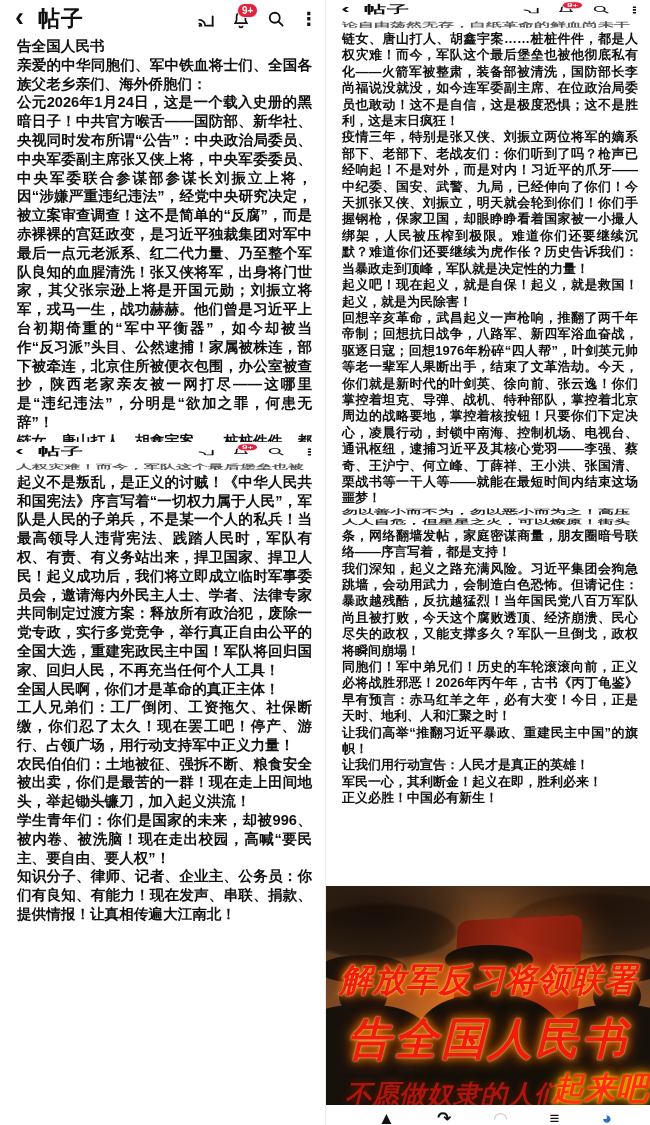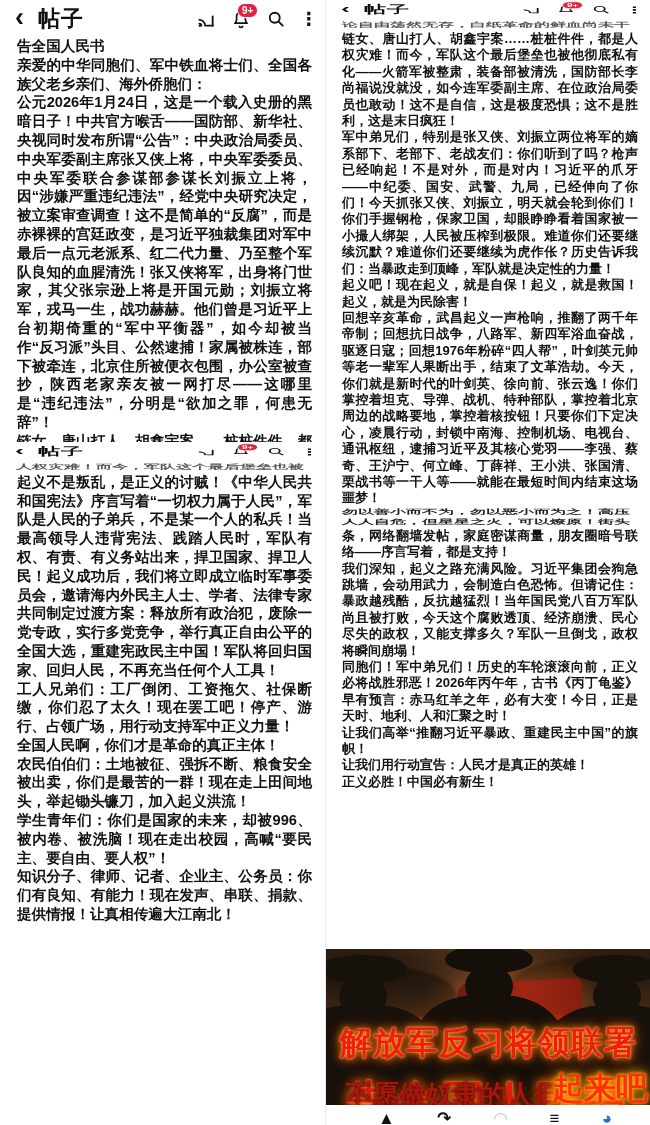--- a/index.html
+++ b/index.html
@@ -39,27 +39,28 @@
   .cut-line { height:10px; overflow:hidden; }
   .cut-line p { word-break:break-all; }
 
   .squish-wrap { height:9px; overflow:hidden; margin:1px 0; }
   .squish-wrap p { transform:scaleY(.42); transform-origin:top left; word-break:break-all;
                    font-weight:700; color:#222; padding:0 12px 0 16px; }
   .left-text-sq p, .squish-wrap.light p { color:#555; }
 
   
   .poster {
-    position:absolute; left:0; right:0; bottom:20px; height:156px; overflow:hidden;
+    position:absolute; left:0; right:0; bottom:20px; height:219px; overflow:hidden;
     background:
       radial-gradient(ellipse 62% 40% at 50% 58%, rgba(255,150,50,.95), rgba(200,95,25,.55) 45%, rgba(0,0,0,0) 72%),
       radial-gradient(ellipse 45% 30% at 15% 12%, rgba(25,15,10,.9), rgba(0,0,0,0) 70%),
       radial-gradient(ellipse 45% 30% at 85% 10%, rgba(30,18,10,.85), rgba(0,0,0,0) 70%),
       radial-gradient(ellipse 70% 35% at 50% 5%, rgba(120,75,40,.6), rgba(0,0,0,0) 75%),
       linear-gradient(180deg,#2e2013 0%, #54371f 30%, #7a4a26 55%, #5a3418 75%, #2c1a0e 100%);
+    font-style: italic;
   }
   .cloud { position:absolute; border-radius:50%; filter:blur(1px); }
   .cloud.c1 { width:150px; height:55px; top:18px; left:-20px; background:rgba(20,12,8,.55); }
   .cloud.c2 { width:170px; height:60px; top:8px; right:-30px; background:rgba(28,16,9,.5); }
   .cloud.c3 { width:120px; height:40px; top:55px; left:110px; background:rgba(90,55,28,.45); }
   .flag {
     position:absolute; top:32px; left:128px; width:125px; height:150px;
     background:linear-gradient(100deg,#7c150a,#bb2812 45%,#8c1a0a);
     transform:skewY(-6deg) rotate(3deg); border-radius:10px; opacity:.8;
     box-shadow:0 0 35px rgba(255,120,30,.6);
@@ -166,22 +167,22 @@
         </span>
       </div>
     </div>
 
     <div class="squish-wrap light left-text-sq">
       <p>人权灾难！而今，军队这个最后堡垒也被他彻底</p>
     </div>
 
     <div class="body-text left-text">
       <p>起义不是叛乱，是正义的讨贼！《中华人民共和国宪法》序言写着“一切权力属于人民”，军队是人民的子弟兵，不是某一个人的私兵！当最高领导人违背宪法、践踏人民时，军队有权、有责、有义务站出来，捍卫国家、捍卫人民！起义成功后，我们将立即成立临时军事委员会，邀请海内外民主人士、学者、法律专家共同制定过渡方案：释放所有政治犯，废除一党专政，实行多党竞争，举行真正自由公平的全国大选，重建宪政民主中国！军队将回归国家、回归人民，不再充当任何个人工具！</p>
+      <p>全国人民啊，你们才是革命的真正主体！</p>
       <p>工人兄弟们：工厂倒闭、工资拖欠、社保断缴，你们忍了太久！现在罢工吧！停产、游行、占领广场，用行动支持军中正义力量！</p>
-      <p>全国人民啊，你们才是革命的真正主体！</p>
       <p>农民伯伯们：土地被征、强拆不断、粮食安全被出卖，你们是最苦的一群！现在走上田间地头，举起锄头镰刀，加入起义洪流！</p>
       <p>学生青年们：你们是国家的未来，却被996、被内卷、被洗脑！现在走出校园，高喊“要民主、要自由、要人权”！</p>
       <p>知识分子、律师、记者、企业主、公务员：你们有良知、有能力！现在发声、串联、捐款、提供情报！让真相传遍大江南北！</p>
 
     </div>
   </div>
 
   <div class="col right">
 
     <div class="mini-header-wrap">
@@ -212,38 +213,39 @@
         </span>
       </div>
     </div>
 
     <div class="squish-wrap light">
       <p>论自由荡然无存，白纸革命的鲜血尚未干透，铁</p>
     </div>
 
     <div class="body-text right-text">
       <p>链女、唐山打人、胡鑫宇案……桩桩件件，都是人权灾难！而今，军队这个最后堡垒也被他彻底私有化——火箭军被整肃，装备部被清洗，国防部长李尚福说没就没，如今连军委副主席、在位政治局委员也敢动！这不是自信，这是极度恐惧；这不是胜利，这是末日疯狂！</p>
-      <p>军中弟兄们，特别是张又侠、刘振立两位将军的嫡系部下、老部下、老战友们：你们听到了吗？枪声已经响起！不是对外，而是对内！习近平的爪牙——中纪委、国安、武警、九局，已经伸向了你们！今天抓张又侠、刘振立，明天就会轮到你们！你们手握钢枪，保家卫国，却眼睁睁看着国家被一小撮人绑架，人民被压榨到极限。难道你们还要继续沉默？难道你们还要继续为虎作伥？历史告诉我们：当暴政走到顶峰，军队就是决定性的力量！</p>
+      <p>疫情三年，特别是张又侠、刘振立两位将军的嫡系部下、老部下、老战友们：你们听到了吗？枪声已经响起！不是对外，而是对内！习近平的爪牙——中纪委、国安、武警、九局，已经伸向了你们！今天抓张又侠、刘振立，明天就会轮到你们！你们手握钢枪，保家卫国，却眼睁睁看着国家被一小撮人绑架，人民被压榨到极限。难道你们还要继续沉默？难道你们还要继续为虎作伥？历史告诉我们：当暴政走到顶峰，军队就是决定性的力量！</p>
       <p>起义吧！现在起义，就是自保！起义，就是救国！起义，就是为民除害！</p>
       <p>回想辛亥革命，武昌起义一声枪响，推翻了两千年帝制；回想抗日战争，八路军、新四军浴血奋战，驱逐日寇；回想1976年粉碎“四人帮”，叶剑英元帅等老一辈军人果断出手，结束了文革浩劫。今天，你们就是新时代的叶剑英、徐向前、张云逸！你们掌控着坦克、导弹、战机、特种部队，掌控着北京周边的战略要地，掌控着核按钮！只要你们下定决心，凌晨行动，封锁中南海、控制机场、电视台、通讯枢纽，逮捕习近平及其核心党羽——李强、蔡奇、王沪宁、何立峰、丁薛祥、王小洪、张国清、栗战书等一干人等——就能在最短时间内结束这场噩梦！</p>
     </div>
 
     <div class="squish-wrap">
       <p>勿以善小而不为，勿以恶小而为之！高压之下，</p>
     </div>
     <div class="squish-wrap">
       <p>人人自危，但星星之火，可以燎原！街头传递纸</p>
     </div>
 
     <div class="body-text right-text">
       <p>条，网络翻墙发帖，家庭密谋商量，朋友圈暗号联络——序言写着，都是支持！</p>
       <p>我们深知，起义之路充满风险。习近平集团会狗急跳墙，会动用武力，会制造白色恐怖。但请记住：暴政越残酷，反抗越猛烈！当年国民党八百万军队尚且被打败，今天这个腐败透顶、经济崩溃、民心尽失的政权，又能支撑多久？军队一旦倒戈，政权将瞬间崩塌！</p>
       <p>同胞们！军中弟兄们！历史的车轮滚滚向前，正义必将战胜邪恶！2026年丙午年，古书《丙丁龟鉴》早有预言：赤马红羊之年，必有大变！今日，正是天时、地利、人和汇聚之时！</p>
       <p>让我们高举“推翻习近平暴政、重建民主中国”的旗帜！</p>
       <p>让我们用行动宣告：人民才是真正的英雄！</p>
+      <p>军民一心，其利断金！起义在即，胜利必来！</p>
       <p>正义必胜！中国必有新生！</p>
     </div>
 
     <div class="poster">
       <span class="cloud c1"></span>
       <span class="cloud c2"></span>
       <span class="cloud c3"></span>
       <span class="flag"></span>
       <span class="soldier s1">
           <i class="cap"></i>

